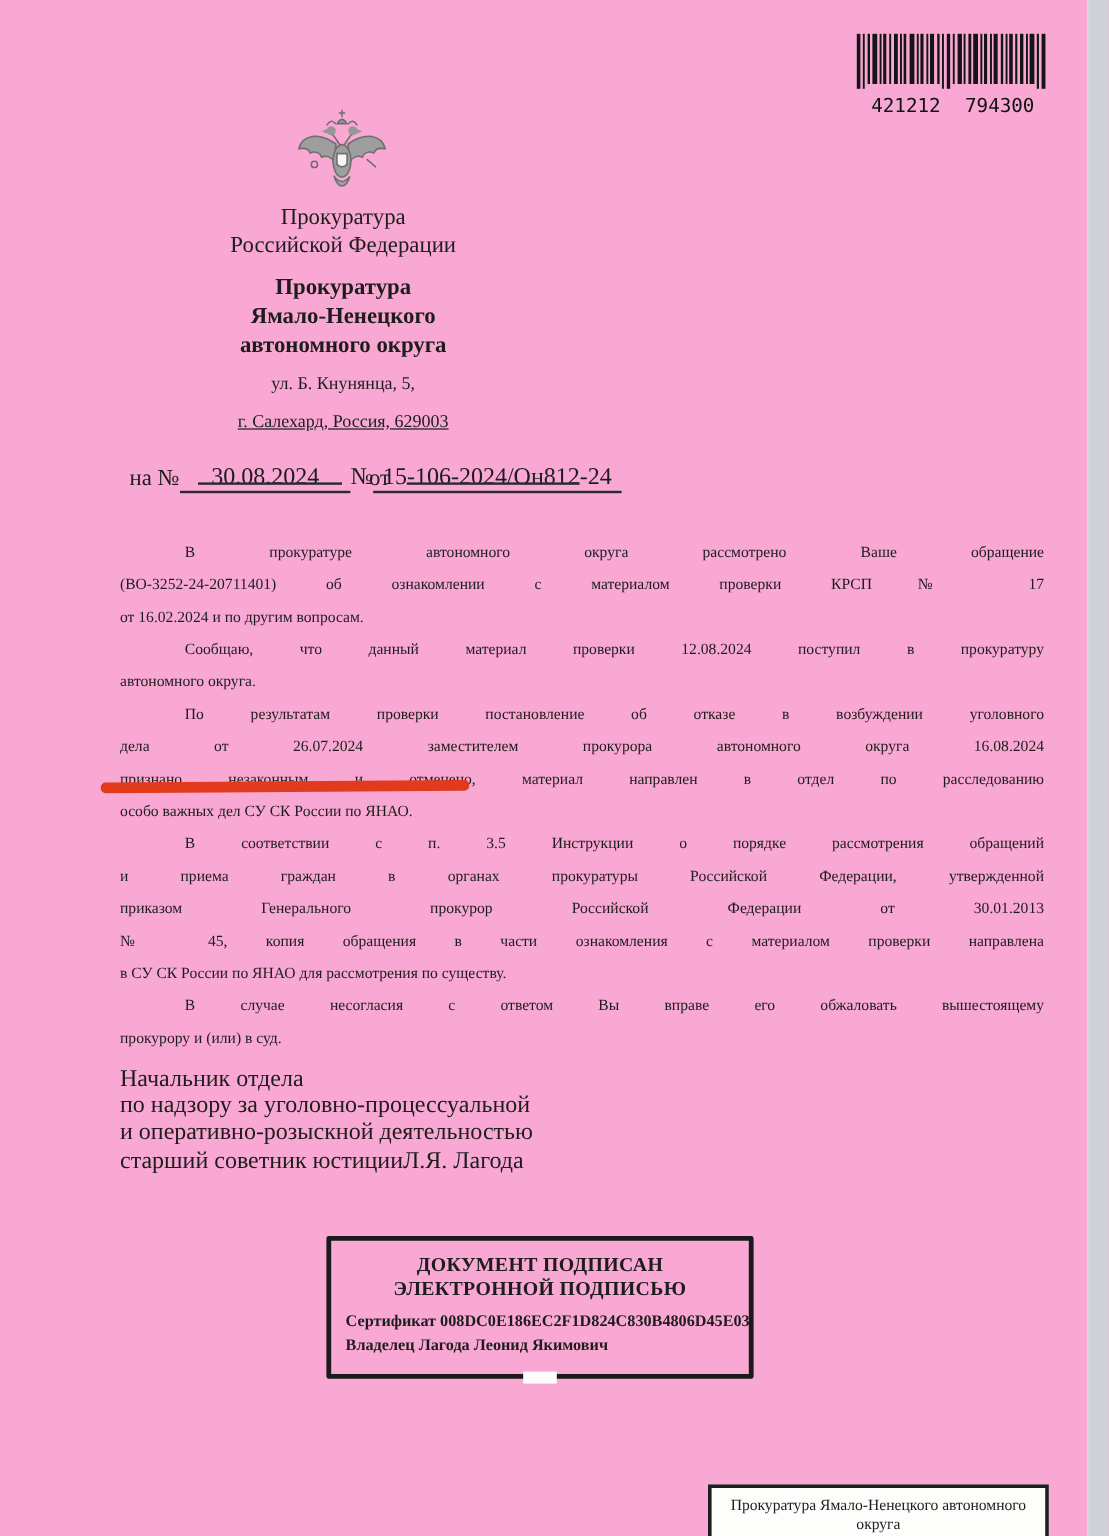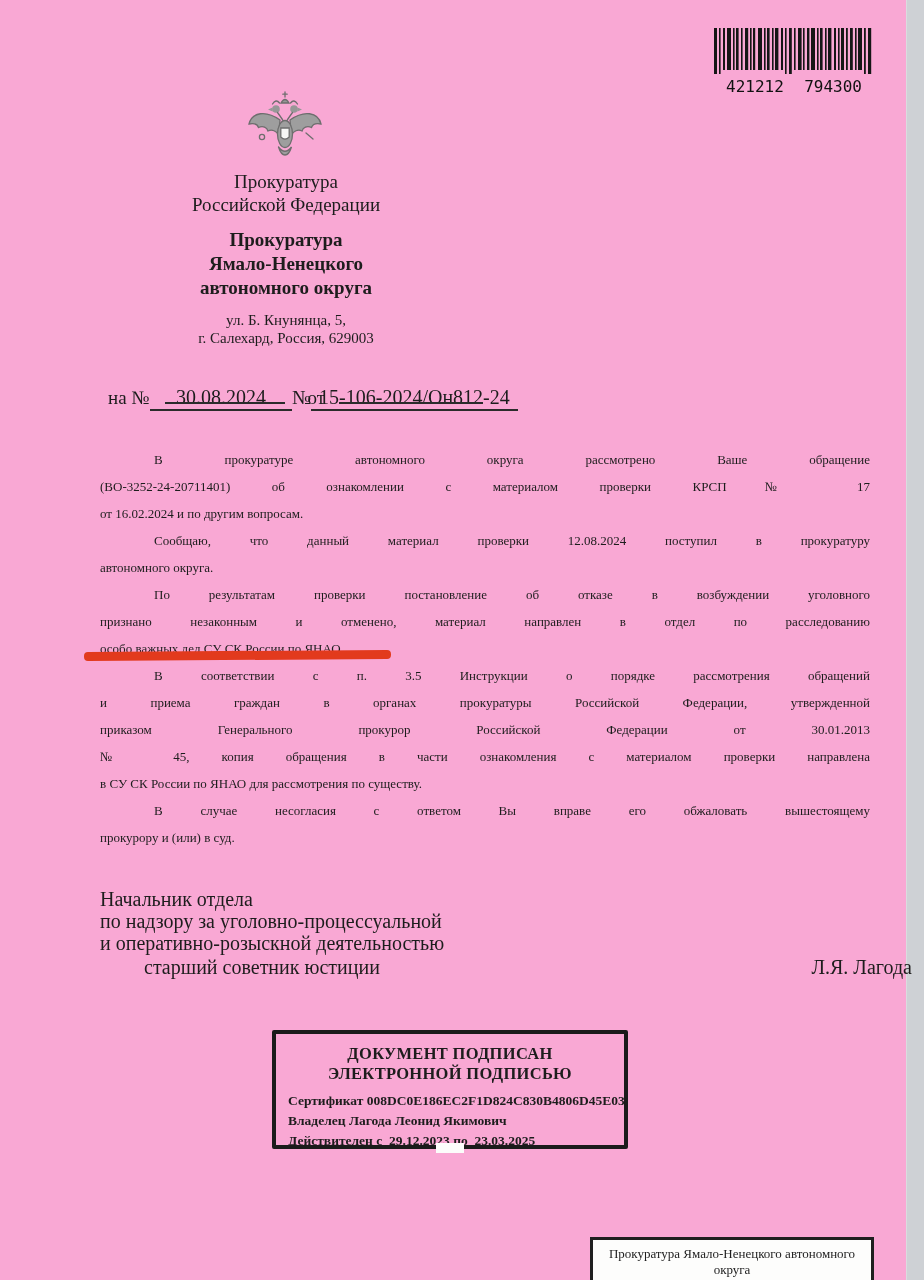--- a/index.html
+++ b/index.html
@@ -40,21 +40,21 @@
   .just{text-align-last:justify;}
   .last{text-align-last:left;}
   .ind{text-indent:54px;}
   .red-underline{
     position:absolute; left:84px; top:651px; width:307px; height:9px;
     border-radius:4px; transform:rotate(-0.4deg);
   }
   
   .sig-block{position:absolute; left:100px; top:888px; font-size:20px; line-height:22px;}
   .sig-row{position:absolute; left:100px; top:956px; width:768px; display:flex;
-    justify-content:space-between; font-size:20px;margin-left:44px;}
+    font-size:20px;}
   
   .esign{
     position:absolute; left:272px; top:1030px; width:356px; height:119px;
     border:4px solid #1b1b1b; border-radius:2px; box-sizing:border-box;
   }
   .st-title{text-align:center; font-size:16.5px; font-weight:600; line-height:20px; margin-top:10px; letter-spacing:.3px;}
   .st-rows{margin:7px 0 0 12px; font-size:13.5px; font-weight:600; line-height:20px;}
   .st-owner-name{font-weight:700;}
   .st-gap{position:absolute; left:50%; bottom:-8px; transform:translateX(-50%);
     width:28px; height:10px; background:#fcfcfb;}
@@ -142,37 +142,38 @@
     </svg>
   </div>
 
   <div class="letterhead">
     <div class="lh-top">Прокуратура</div>
     <div class="lh-top">Российской Федерации</div>
     <div class="lh-bold">Прокуратура</div>
     <div class="lh-bold" style="margin-top:0;">Ямало-Ненецкого</div>
     <div class="lh-bold" style="margin-top:0;">автономного округа</div>
     <div class="lh-addr">ул. Б. Кнунянца, 5,</div>
-    <div class="lh-addr" style="margin-top:0;">г. Салехард, Россия, 629003</div>
+    <div class="lh-addr" style="margin-top:14px;text-decoration:underline;">г. Салехард, Россия, 629003</div>
   </div>
 
   <div class="ref-line">
     <span class="u ref-date">30.08.2024</span><span>№</span><span class="u ref-num">15-106-2024/Он812-24</span>
   </div>
   <div class="reply-line">
     <span>на №</span><span class="blank blank1"></span><span class="reply-ot">от</span><span class="blank blank2"></span>
   </div>
 
   <div class="body-text">
     <div class="bline ind just">В прокуратуре автономного округа рассмотрено Ваше обращение</div>
     <div class="bline just">(ВО-3252-24-20711401) об ознакомлении с материалом проверки КРСП№ 17</div>
     <div class="bline last">от 16.02.2024 и по другим вопросам.</div>
     <div class="bline ind just">Сообщаю, что данный материал проверки 12.08.2024 поступил в прокуратуру</div>
     <div class="bline last">автономного округа.</div>
     <div class="bline ind just">По результатам проверки постановление об отказе в возбуждении уголовного</div>
+    <div class="bline just">дела от 26.07.2024 заместителем прокурора автономного округа 16.08.2024</div>
     <div class="bline just">признано незаконным и отменено, материал направлен в отдел по расследованию</div>
     <div class="bline last">особо важных дел СУ СК России по ЯНАО.</div>
     <div class="bline ind just">В соответствии с п. 3.5 Инструкции о порядке рассмотрения обращений</div>
     <div class="bline just">и приема граждан в органах прокуратуры Российской Федерации, утвержденной</div>
     <div class="bline just">приказом Генерального прокурор  Российской Федерации от 30.01.2013</div>
     <div class="bline just">№ 45, копия обращения в части ознакомления с материалом проверки направлена</div>
     <div class="bline last">в СУ СК России по ЯНАО для рассмотрения по существу.</div>
     <div class="bline ind just">В случае несогласия с ответом Вы вправе его обжаловать вышестоящему</div>
     <div class="bline last">прокурору и (или) в суд.</div>
   </div>
@@ -188,21 +189,20 @@
     <span>старший советник юстиции</span>
     <span>Л.Я. Лагода</span>
   </div>
 
   <div class="esign">
     <div class="st-title">ДОКУМЕНТ ПОДПИСАН</div>
     <div class="st-title" style="margin-top:0;">ЭЛЕКТРОННОЙ ПОДПИСЬЮ</div>
     <div class="st-rows">
       <div><span>Сертификат</span>&nbsp;<span>008DC0E186EC2F1D824C830B4806D45E03</span></div>
       <div><span>Владелец</span>&nbsp;<span class="st-owner-name">Лагода Леонид Якимович</span></div>
-      <div><span>Действителен с</span>&nbsp;&nbsp;<span>29.12.2023</span>&nbsp;<span>по</span>&nbsp;&nbsp;<span>23.03.2025</span></div>
     </div>
     <div class="st-gap"></div>
   </div>
 
   <div class="footer-stamp">
     <div>Прокуратура Ямало-Ненецкого автономного округа</div>
 
   </div>
 
 </div>

